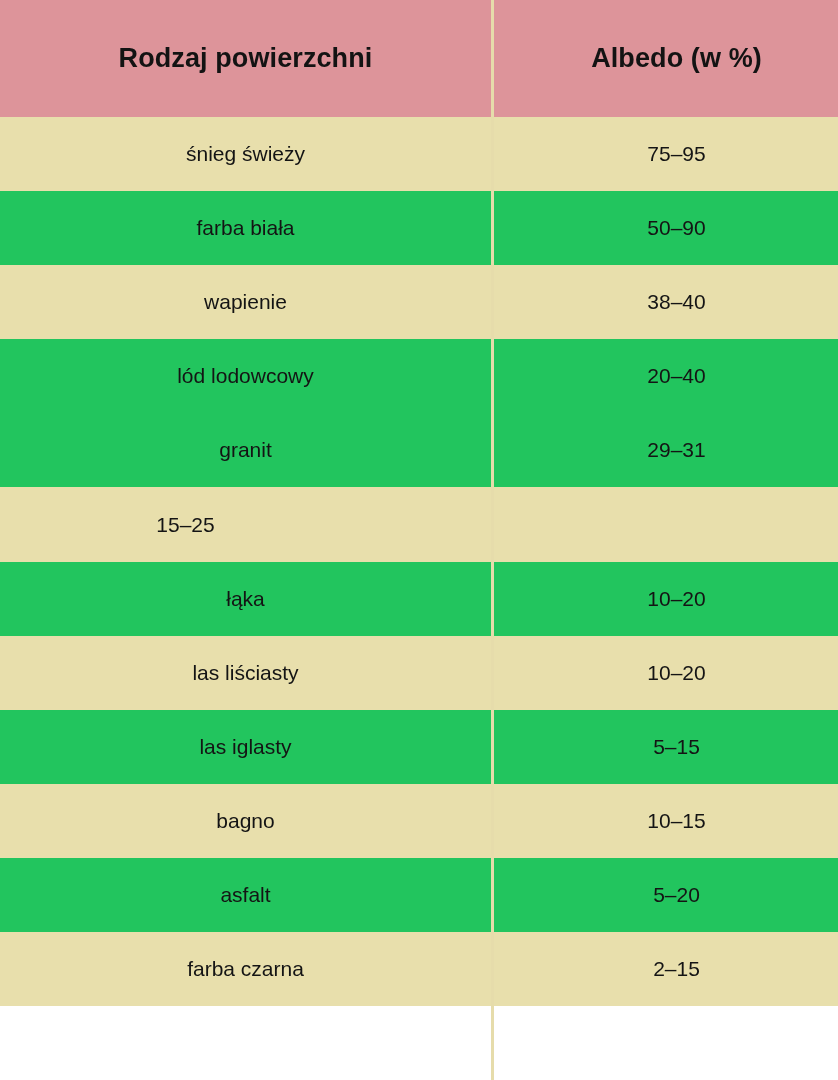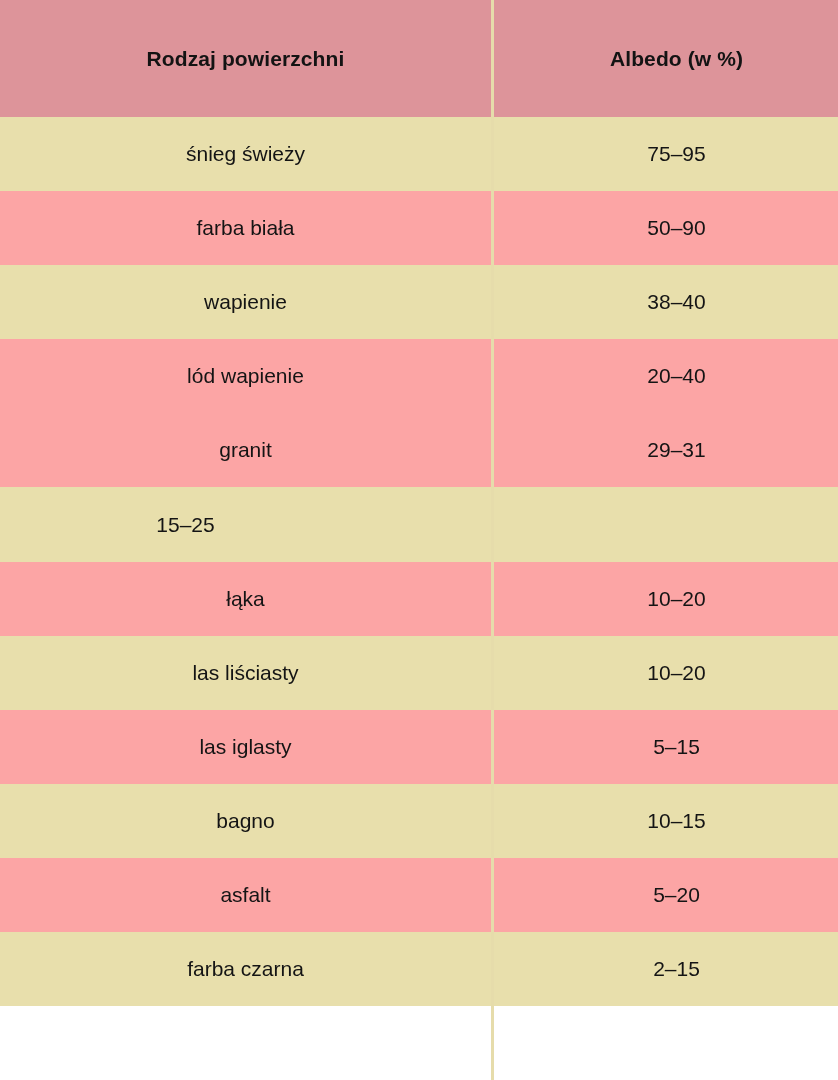--- a/index.html
+++ b/index.html
@@ -32,39 +32,39 @@
     height: 117px;
     flex: 0 0 117px;
     background: #dd949a;
     position: relative;
   }
   .table-header .cell {
     display: flex;
     align-items: center;
     justify-content: center;
     font-weight: bold;
-    font-size: 21px;
+    font-size: 27px;
     letter-spacing: 0.1px;
     color: #131313;
     box-sizing: border-box;
   }
 
   
   .table-body {
     display: flex;
     flex-direction: column;
     width: 100%;
     flex: 1 1 auto;
   }
   .table-row {
     display: flex;
     width: 100%;
     height: 74.1px;
     flex: 0 0 74.1px;
-    background: #fca5a5;
+    background: #22c55e;
     position: relative;
   }
   .table-row.shaded {
     background: #e8dfac;
   }
   .table-row .cell {
     display: flex;
     align-items: center;
     justify-content: center;
     font-size: 21px;
@@ -112,21 +112,21 @@
       </div>
       <div class="table-row">
         <div class="cell col-surface">farba biała</div>
         <div class="cell col-albedo">50–90</div>
       </div>
       <div class="table-row shaded">
         <div class="cell col-surface">wapienie</div>
         <div class="cell col-albedo">38–40</div>
       </div>
       <div class="table-row">
-        <div class="cell col-surface">lód wapienie</div>
+        <div class="cell col-surface">lód lodowcowy</div>
         <div class="cell col-albedo">20–40</div>
       </div>
       <div class="table-row">
         <div class="cell col-surface">granit</div>
         <div class="cell col-albedo">29–31</div>
       </div>
       <div class="table-row shaded">
         <div class="cell col-albedo">15–25</div>
       </div>
       <div class="table-row">

